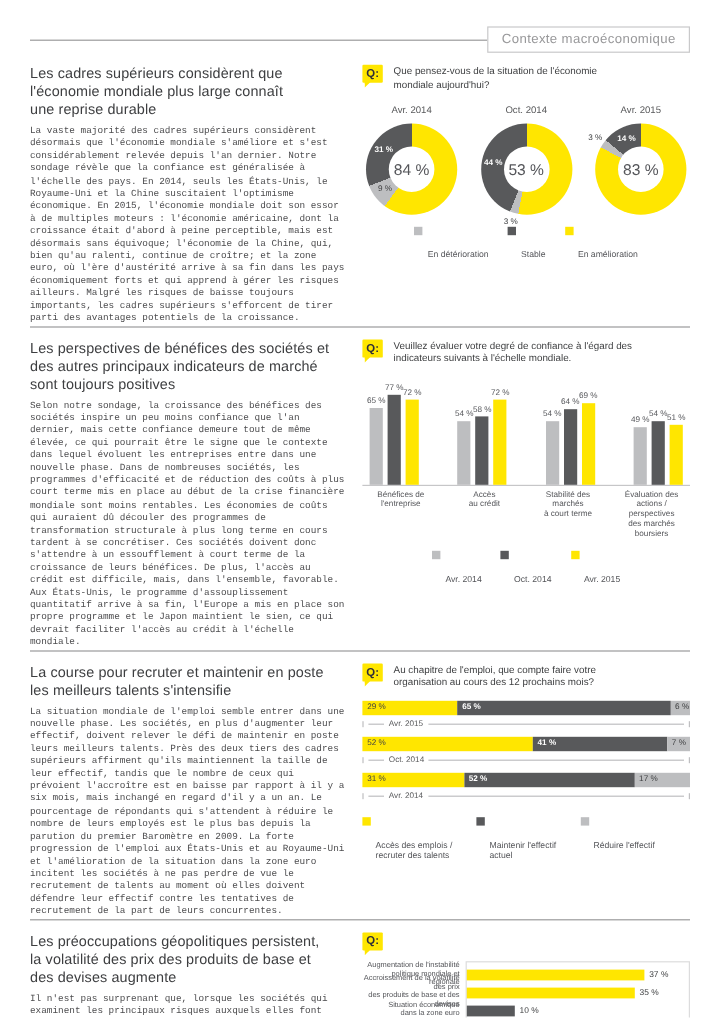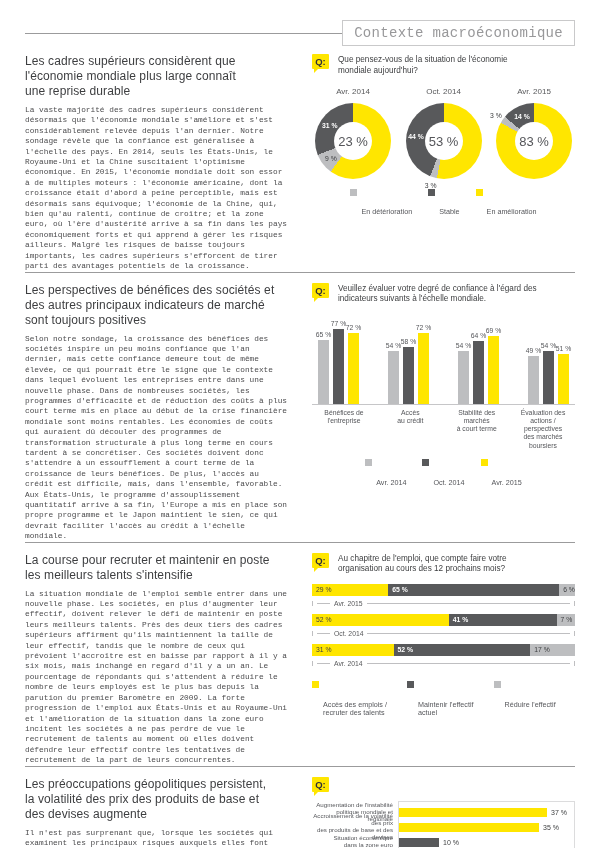--- a/index.html
+++ b/index.html
@@ -3,24 +3,24 @@
 <meta charset="utf-8">
 <style>
   * { margin:0; padding:0; box-sizing:border-box; }
   html,body { background:#ffffff; }
   body { width:600px; height:848px; overflow:hidden; font-family:"Liberation Sans", sans-serif; color:#4c4c4e; }
   .page { width:600px; height:848px; padding:22px 25px 0 25px; }
 
   
   .hdr { display:flex; align-items:center; height:22px; }
   .hdr-rule { flex:1; height:1px; background:#9b9b9c; }
-  .context-tag { border:1px solid #c9c9ca; color:#98989a; font-size:14px; letter-spacing:.3px; padding:4px 11px 4px 11px; white-space:nowrap;font-family:Liberation Mono, monospace; }
-
-  
-  section { display:flex; gap:24px; padding-top:10px; }
+  .context-tag { border:1px solid #c9c9ca; color:#98989a; font-size:11px; letter-spacing:.3px; padding:4px 11px 4px 11px; white-space:nowrap; }
+
+  
+  section { display:flex; gap:14px; padding-top:10px; }
   section.ruled { border-top:1px solid #9b9b9c; }
   .s1 { min-height:178px; }
   .s2 { min-height:215px; }
   .s3 { min-height:186px;justify-content:center; }
   .s4 { min-height:182px; }
   .col-l { width:263px; flex:0 0 263px; }
   .col-r { flex:1; min-width:0; }
   h2 { font-size:12px; line-height:15px; font-weight:normal; color:#3d3e40; white-space:pre-line; margin-bottom:6px; letter-spacing:.1px; }
   p.body { font-size:7.8px; line-height:10.4px; color:#4c4c4e; text-align:left;font-family:Liberation Mono, monospace; }
 
@@ -103,21 +103,21 @@
             <span>Q:</span>
           </div>
         <div class="q-text">Que pensez-vous de la situation de l'économie
 mondiale aujourd'hui?</div>
       </div>
       <div id="chart1">
           <div class="donuts">
             <div class="donut-wrap">
               <div class="donut-title">Avr. 2014</div>
               <div class="donut" style="background: conic-gradient(rgb(255, 230, 0) 0%, rgb(255, 230, 0) 60%, rgb(189, 190, 192) 60%, rgb(189, 190, 192) 69%, rgb(88, 89, 91) 69%, rgb(88, 89, 91) 100%);">
-                <div class="donut-center">23 %</div>
+                <div class="donut-center">84 %</div>
                 <span class="donut-lbl" style="left: 15.8757px; top: 55.1614px; color: rgb(63, 64, 66);">9 %</span>
                 <span class="donut-lbl" style="left: 14.8417px; top: 22.2617px; color: rgb(255, 255, 255); font-weight: bold;">31 %</span>
               </div>
             </div>
             <div class="donut-wrap">
               <div class="donut-title">Oct. 2014</div>
               <div class="donut" style="background: conic-gradient(rgb(255, 230, 0) 0%, rgb(255, 230, 0) 53%, rgb(189, 190, 192) 53%, rgb(189, 190, 192) 56%, rgb(88, 89, 91) 56%, rgb(88, 89, 91) 100%);">
                 <div class="donut-center">53 %</div>
                 <span class="donut-lbl" style="left: 25.1664px; top: 82.1735px; color: rgb(63, 64, 66);">3 %</span>
                 <span class="donut-lbl" style="left: 10.496px; top: 32.7533px; color: rgb(255, 255, 255); font-weight: bold;">44 %</span>

